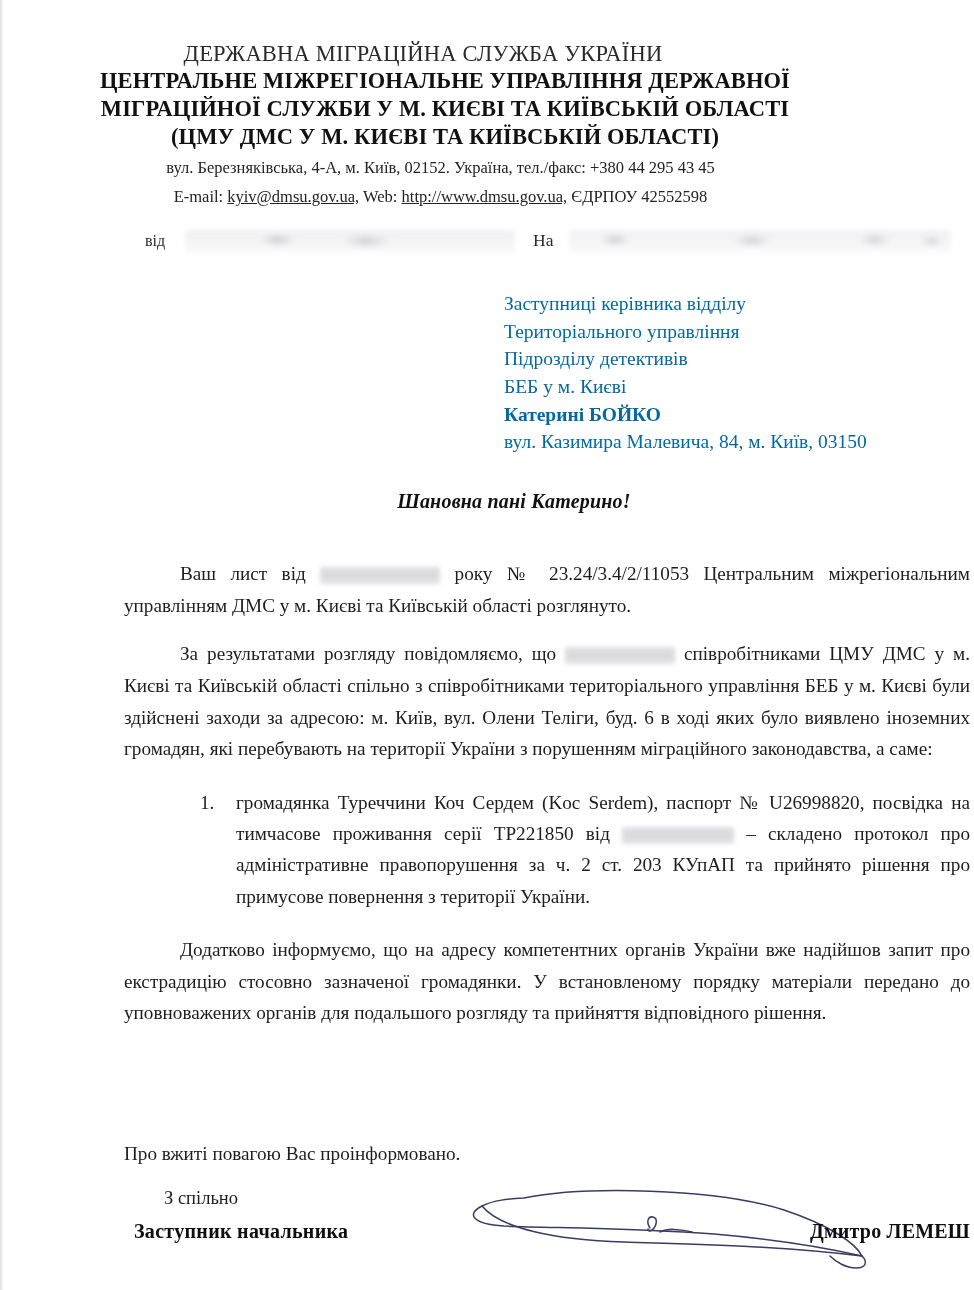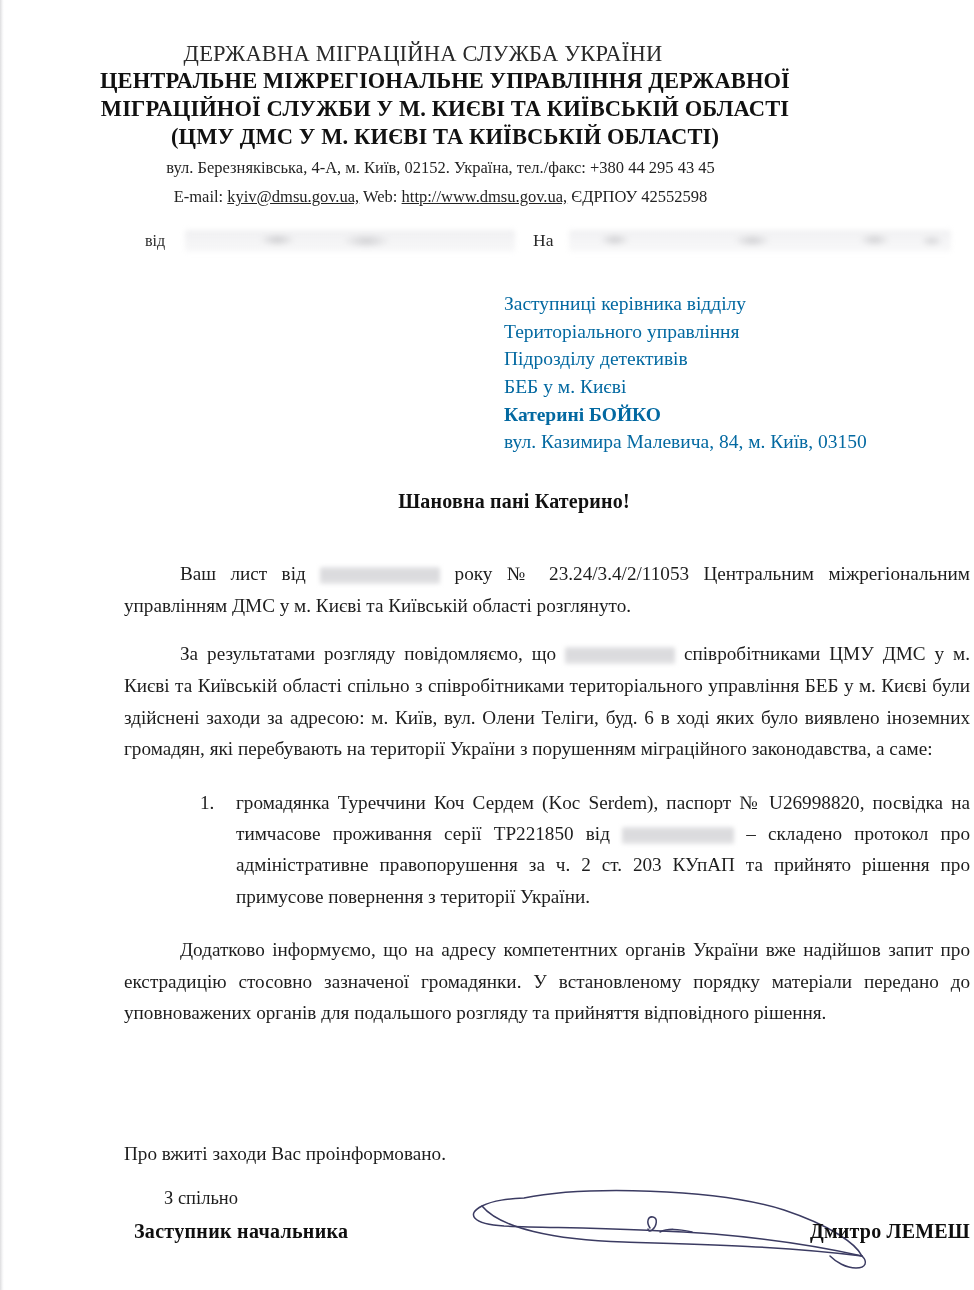--- a/index.html
+++ b/index.html
@@ -139,20 +139,21 @@
   }
 
   
   .salutation {
     position: absolute;
     left: 0;
     top: 490px;
     width: 968px;
     text-align: center;
     font-weight: bold;
+    font-style: italic;
     font-size: 20px;
     color: #111111;
     letter-spacing: .2px;
     padding-left: 60px;
     box-sizing: border-box;
   }
 
   
   .body {
     position: absolute;
@@ -296,21 +297,21 @@
       <li>
         <span class="marker">1.</span><span>громадянка Туреччини Коч Сердем (Koc Serdem), паспорт № </span><span>U26998820</span><span>, посвідка на тимчасове проживання серії </span><span>ТР221850</span><span> від </span><span class="redact" style="width:112px; height:17px;"></span><span> – складено протокол про адміністративне правопорушення за ч. 2 ст. 203 КУпАП та прийнято рішення про примусове повернення з території України.</span>
       </li>
     </ol>
 
     <p>Додатково інформуємо, що на адресу компетентних органів України вже надійшов запит про екстрадицію стосовно зазначеної громадянки. У встановленому порядку матеріали передано до уповноважених органів для подальшого розгляду та прийняття відповідного рішення.</p>
 
     <div class="spacer-lg"></div>
   </div>
 
-  <div class="closing">Про вжиті заходи Вас проінформовано.</div>
+  <div class="closing">Про вжиті повагою Вас проінформовано.</div>
 
   <div class="sigblock">
     <div class="sig-regards">З спільно</div>
     <div class="sig-title">Заступник  начальника</div>
 
     <svg class="sig-ink" viewBox="0 0 420 92">
       <g fill="none" stroke="#3b3b62" stroke-width="1.5" stroke-linecap="round">
         <path d="M60 14 C 120 2, 250 4, 320 26 C 368 42, 392 60, 398 72
                  C 372 66, 320 56, 250 50 C 170 44, 90 44, 40 42
                  C 8 40, 2 30, 18 22 C 30 16, 44 15, 60 14 Z"></path>

